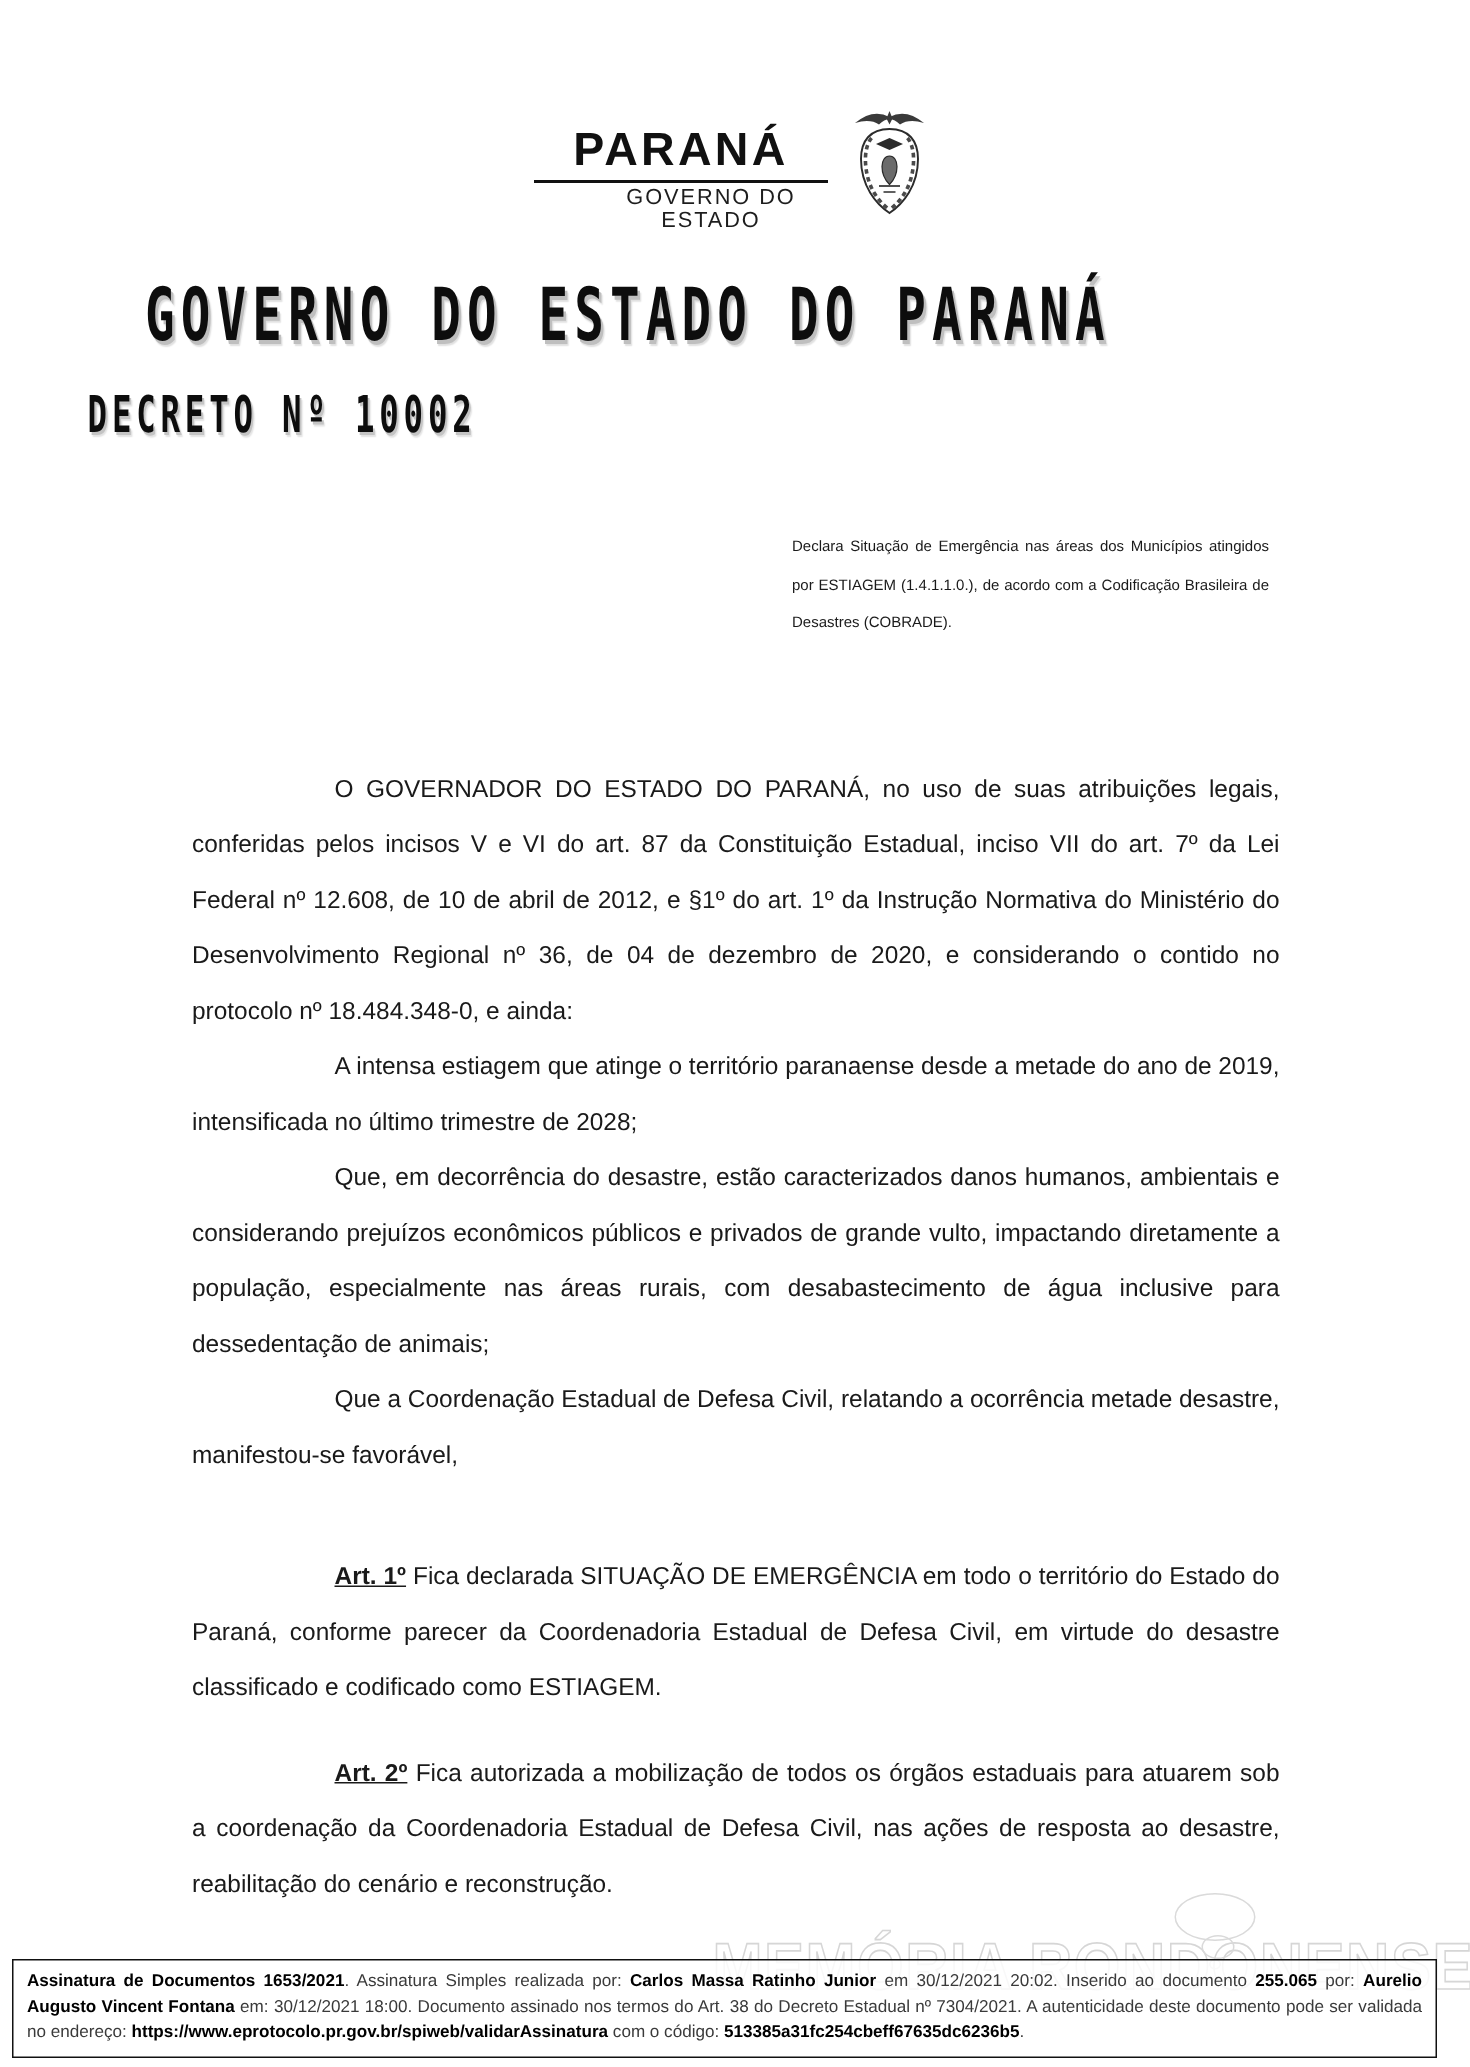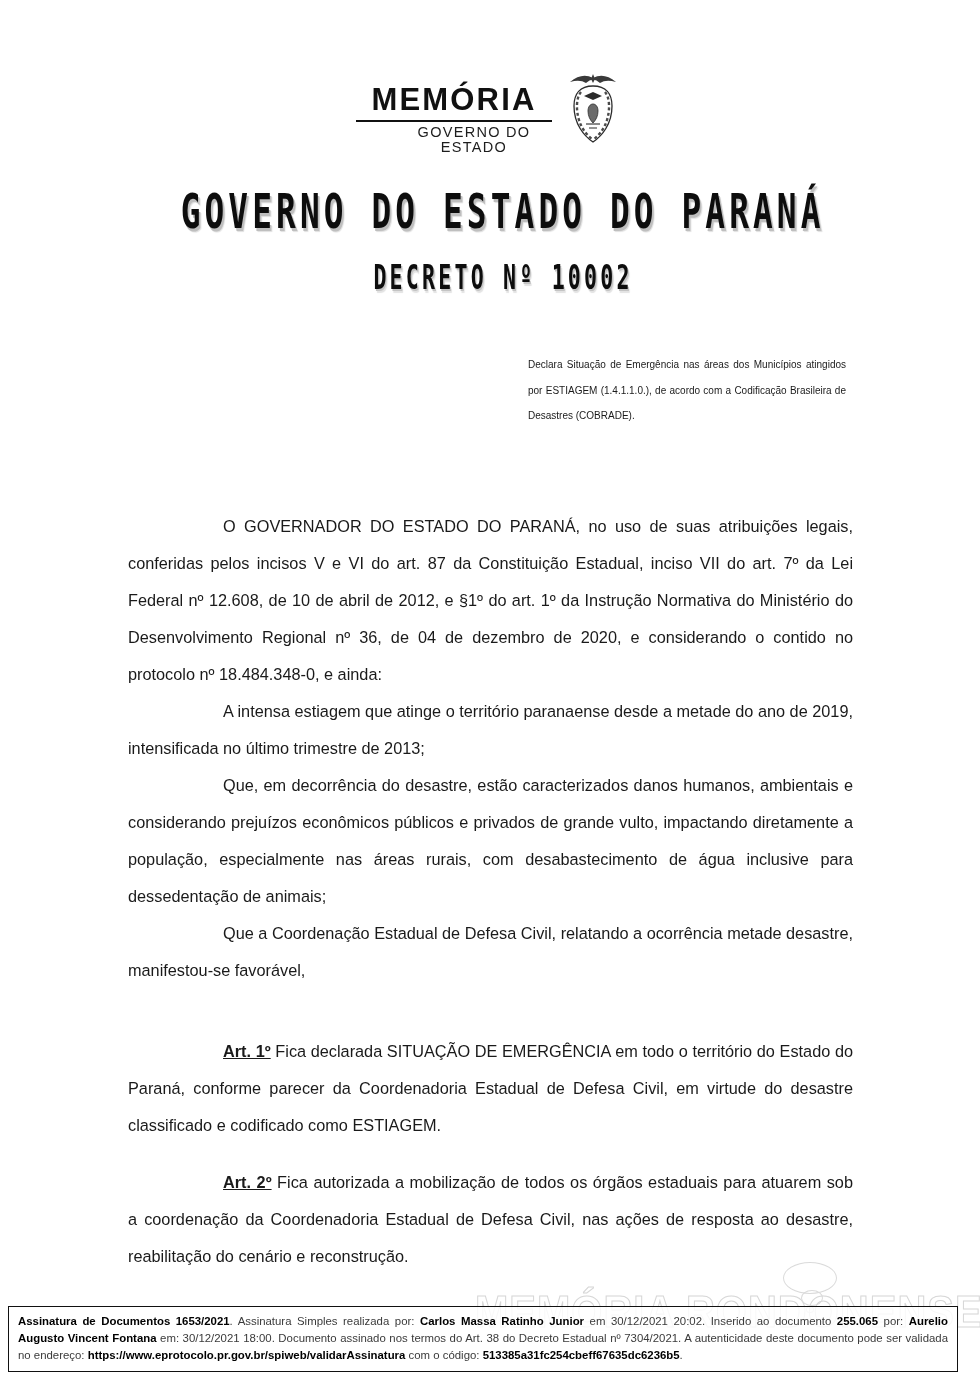--- a/index.html
+++ b/index.html
@@ -56,21 +56,21 @@
   .brasao {
     width: 62px;
     height: 86px;
     position: relative;
     margin-bottom: 2px;
   }
 
   
   .title-wrap {
     margin-top: 34px;
-    text-align: center;
+    text-align: left;
     margin-left: 26px;
   }
   .stencil {
     font-family: "DejaVu Sans Mono", monospace;
     font-weight: bold;
     color: #0d0d0d;
     display: inline-block;
   }
   .doc-title {
     font-size: 40px;
@@ -187,21 +187,21 @@
     text-align: justify;
     text-justify: inter-word;
   }
   .sig-footer b { color: #000; font-weight: bold; }
 </style>
 </head>
 <body>
 
 <div class="doc-header">
   <div class="brand-block">
-    <div class="brand-parana">MEMÓRIA</div>
+    <div class="brand-parana">PARANÁ</div>
     <div class="brand-rule"></div>
     <div class="brand-sub">GOVERNO DO ESTADO</div>
   </div>
   <div class="brasao">
     <svg viewBox="0 0 62 86" width="62" height="86" aria-hidden="true">
       <g fill="none" stroke="#2b2b2b" stroke-width="1.1">
         <path d="M8 16 Q20 6 31 12 Q42 6 54 16 Q44 13 38 17 Q31 10 24 17 Q18 13 8 16 Z" fill="#3a3a3a" stroke="none"></path>
         <path d="M31 8 l2 5 -2 4 -2 -4 z" fill="#3a3a3a" stroke="none"></path>
         <path d="M31 20 C18 20 12 28 12 40 C12 58 22 70 31 76 C40 70 50 58 50 40 C50 28 44 20 31 20 Z" fill="#ffffff" stroke="#2b2b2b" stroke-width="1.3"></path>
         <path d="M19 26 C14 32 14 44 17 54 C20 64 26 70 31 74" stroke="#4a4a4a" stroke-width="2.4" stroke-dasharray="3 2.4"></path>
@@ -217,21 +217,21 @@
 
 <div class="title-wrap">
   <div class="stencil doc-title">GOVERNO DO ESTADO DO PARANÁ</div>
   <div class="stencil doc-number">DECRETO Nº 10002</div>
 </div>
 
 <div class="ementa">Declara Situação de Emergência nas áreas dos Municípios atingidos por ESTIAGEM (1.4.1.1.0.), de acordo com a Codificação Brasileira de Desastres (COBRADE).</div>
 
 <div class="body-text">
   <p><span>O GOVERNADOR DO ESTADO DO PARANÁ,</span><span> no uso de suas atribuições legais, conferidas pelos incisos V e VI do art. 87 da Constituição Estadual, inciso VII do art. 7º da Lei Federal nº 12.608, de 10 de abril de 2012, e §1º do art. 1º da Instrução Normativa do Ministério do Desenvolvimento Regional nº 36, de 04 de dezembro de 2020, e considerando o contido no protocolo nº 18.484.348-0, e ainda:</span></p>
-  <p>A intensa estiagem que atinge o território paranaense desde a metade do ano de 2019, intensificada no último trimestre de 2013;</p>
+  <p>A intensa estiagem que atinge o território paranaense desde a metade do ano de 2019, intensificada no último trimestre de 2028;</p>
   <p>Que, em decorrência do desastre, estão caracterizados danos humanos, ambientais e considerando prejuízos econômicos públicos e privados de grande vulto, impactando diretamente a população, especialmente nas áreas rurais, com desabastecimento de água inclusive para dessedentação de animais;</p>
   <p>Que a Coordenação Estadual de Defesa Civil, relatando a ocorrência metade desastre, manifestou-se favorável,</p>
   <p class="p-gap-lg"><b>Art. 1º</b><span> Fica declarada SITUAÇÃO DE EMERGÊNCIA em todo o território do Estado do Paraná, conforme parecer da Coordenadoria Estadual de Defesa Civil, em virtude do desastre classificado e codificado como ESTIAGEM.</span></p>
   <p class="p-gap-sm"><b>Art. 2º</b><span> Fica autorizada a mobilização de todos os órgãos estaduais para atuarem sob a coordenação da Coordenadoria Estadual de Defesa Civil, nas ações de resposta ao desastre, reabilitação do cenário e reconstrução.</span></p>
 </div>
 
 <div class="watermark">
   <div class="wm-text">MEMÓRIA RONDONENSE</div>
   <div class="wm-bubble-lg"></div>
   <div class="wm-bubble-sm"></div>

